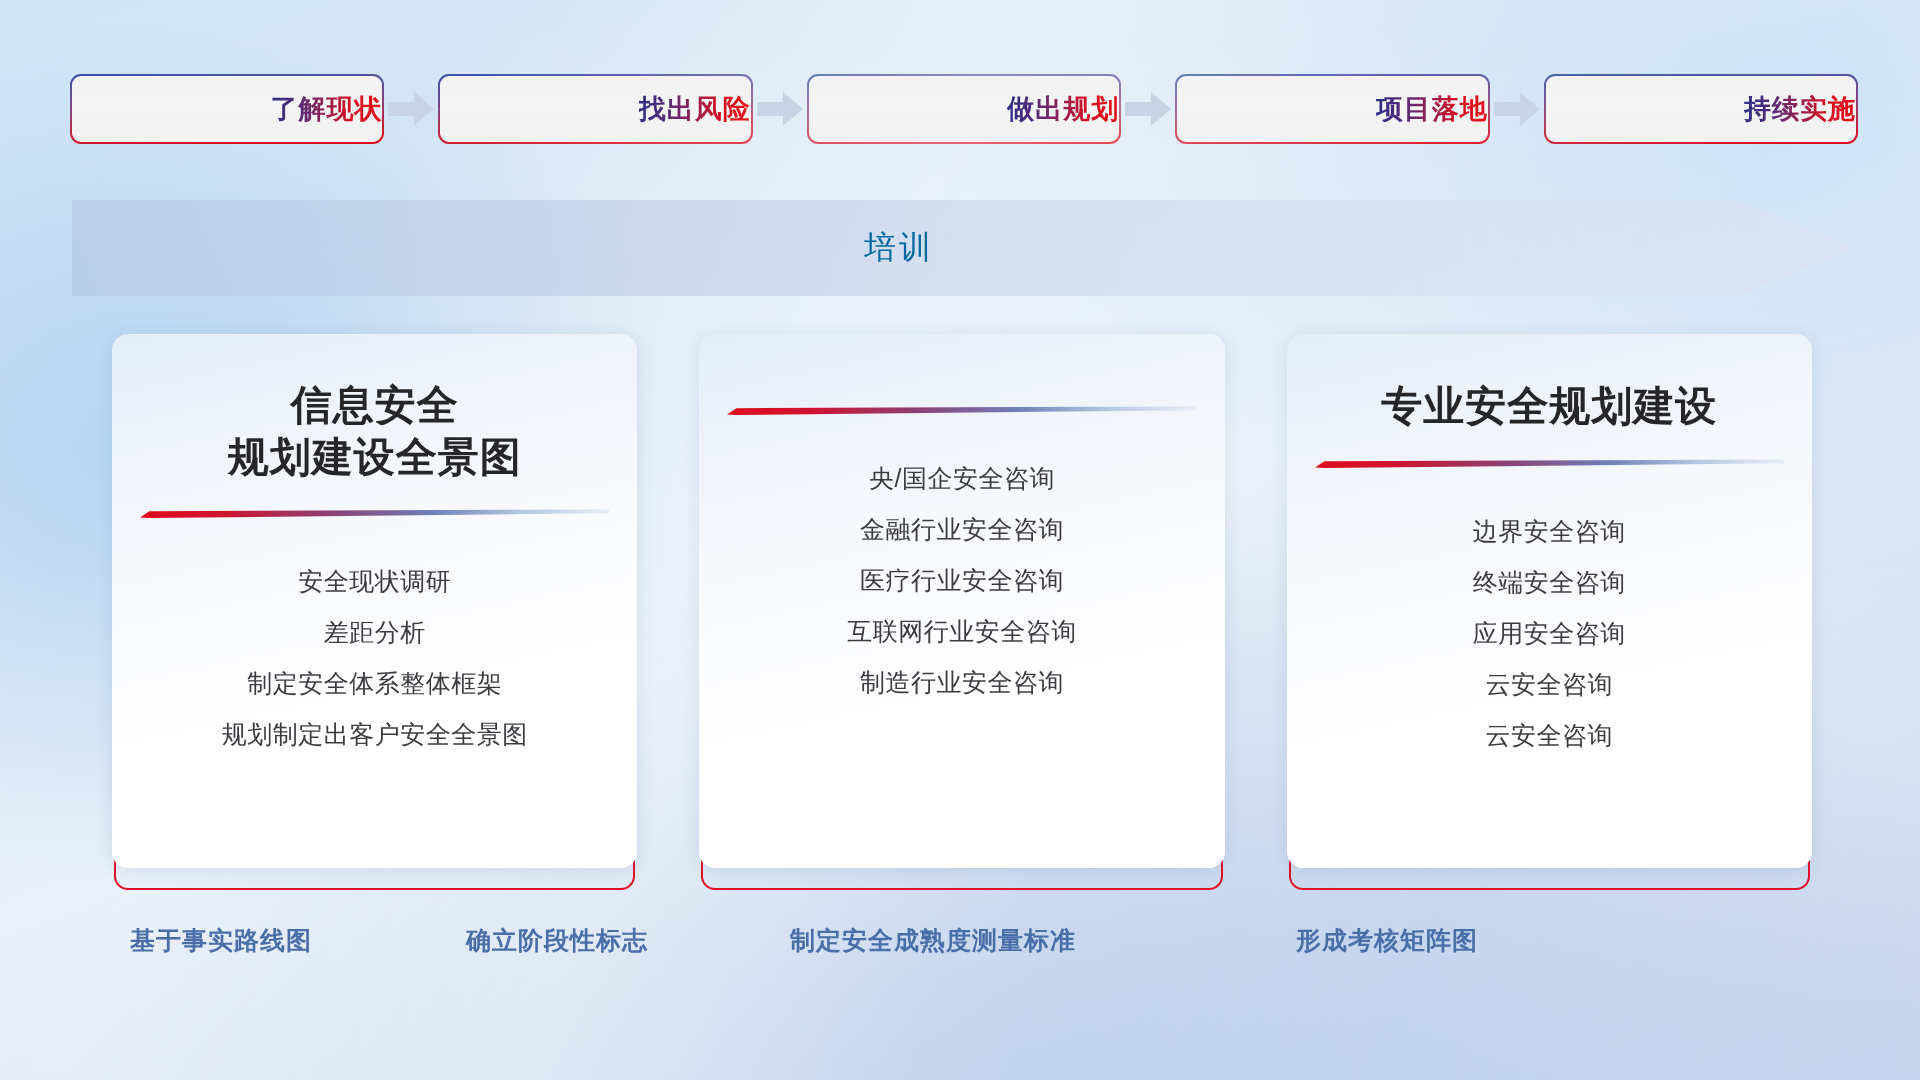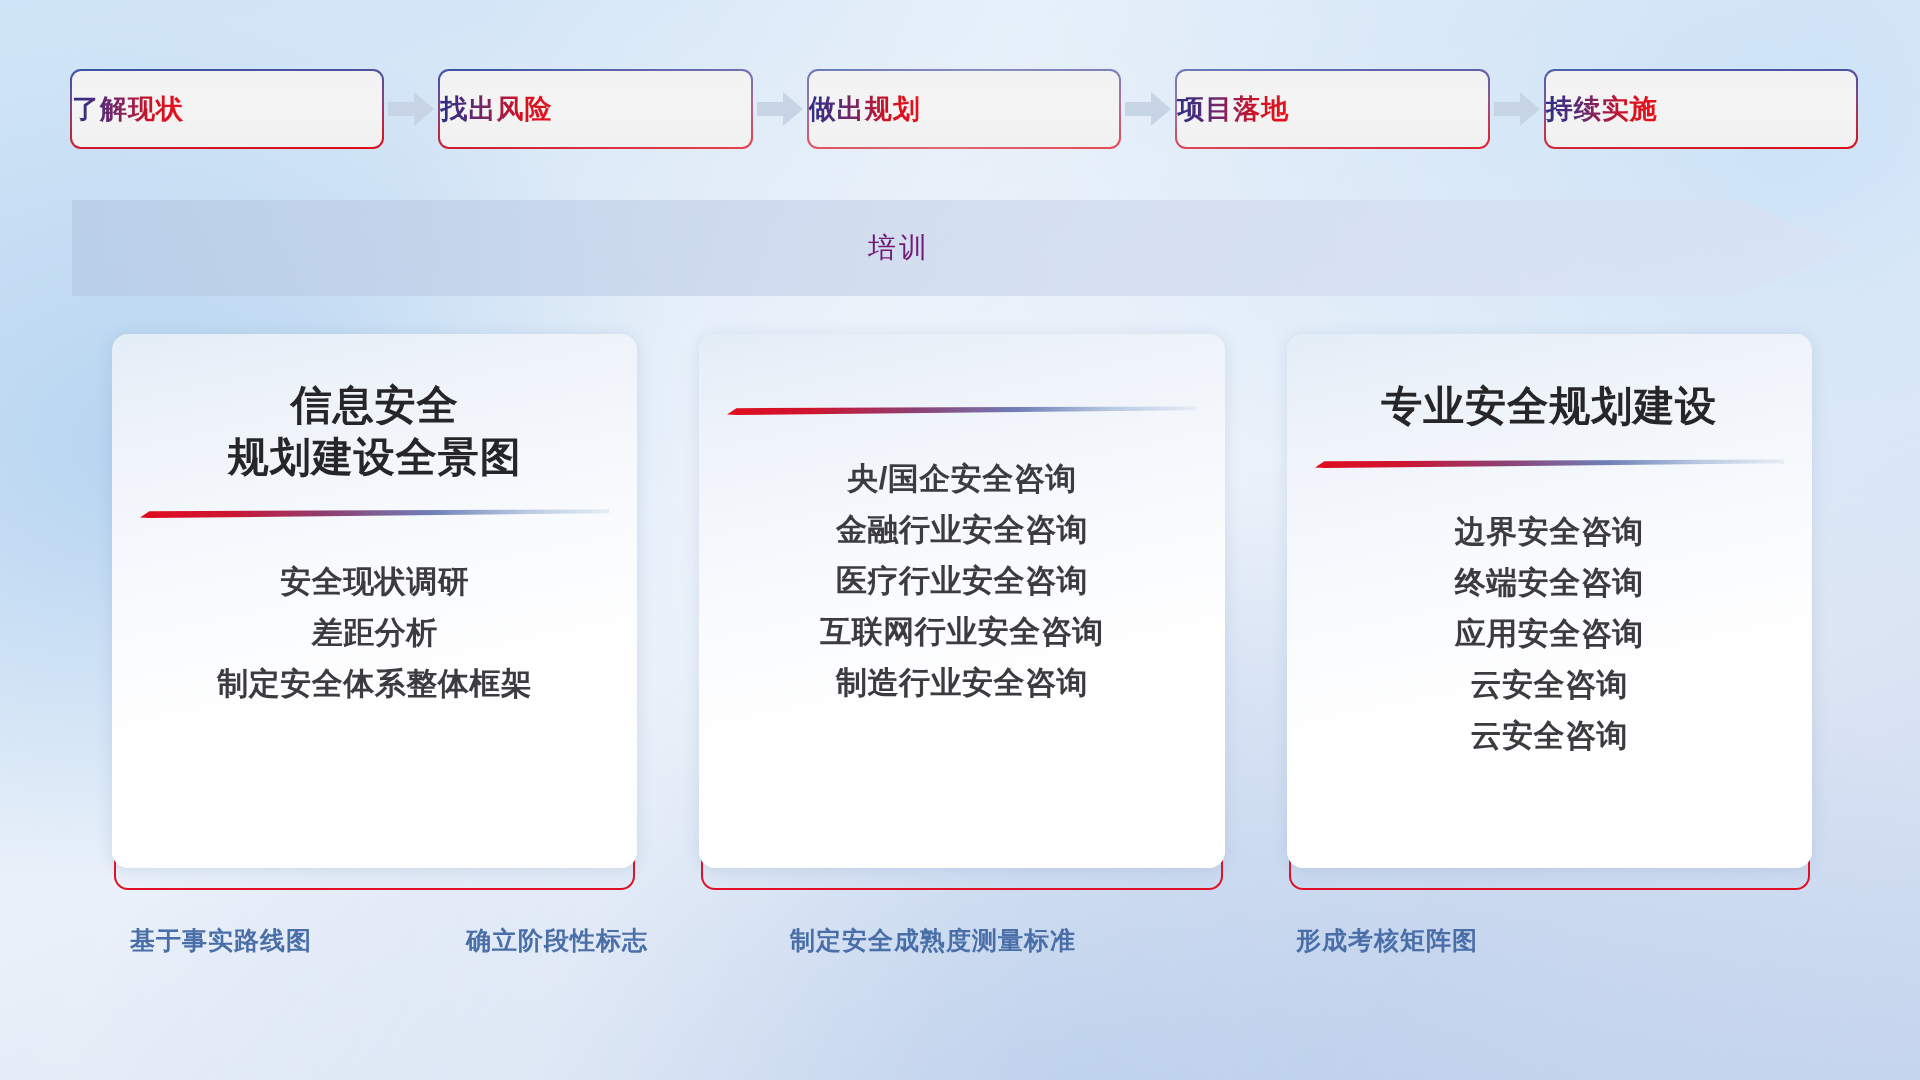--- a/index.html
+++ b/index.html
@@ -38,27 +38,27 @@
     top: 76px;
     left: 72px;
     right: 64px;
     height: 66px;
     display: flex;
     align-items: center;
   }
 
   .step-pill {
     flex: 1 1 0;
-    height: 76px;
+    height: 66px;
     position: relative;
     border-radius: 9px;
     background: linear-gradient(180deg, #f2f2f3 0%, #f4f4f5 45%, #f1f1f2 100%);
     display: flex;
     align-items: center;
-    justify-content: flex-start;
+    justify-content: flex-end;
     
     box-shadow: 0 0 0 2px transparent;
   }
   .step-pill::before {
     content: "";
     position: absolute;
     inset: -2px;
     border-radius: 11px;
     background: linear-gradient(178deg,
                 #3a53a4 0%,
@@ -107,23 +107,23 @@
     position: absolute;
     inset: 0;
   }
   .banner-text {
     position: absolute;
     inset: 0;
     display: flex;
     align-items: center;
     justify-content: center;
     padding-right: 130px;
-    font-size: 28px;
+    font-size: 32px;
     font-weight: 400;
-    color: #701a75;
+    color: #0369a1;
     letter-spacing: 3px;
   }
 
   
   .cards {
     position: absolute;
     top: 334px;
     left: 112px;
     width: 1700px;
     height: 548px;
@@ -186,26 +186,25 @@
     margin-bottom: 38px;
     position: relative;
   }
   .card-divider svg { display: block; width: 100%; height: 100%; }
 
   .card-list {
     list-style: none;
     text-align: center;
   }
   .card-list li {
-    font-size: 31px;
+    font-size: 25px;
     line-height: 51px;
     color: #3b3b40;
     white-space: nowrap;
     letter-spacing: 0.5px;
-    font-weight: bold;
   }
 
   
   .card.two-line .card-title { line-height: 1.26; }
 
   
   .bottom-labels {
     position: absolute;
     top: 924px;
     left: 0;
@@ -311,20 +310,21 @@
               <stop offset="100%" stop-color="#e6edf6"></stop>
             </linearGradient>
           </defs>
           <path d="M0 8.4 L8 2.2 L400 0.4 L400 4.2 L8 9 Z" fill="url(#divGrad1)"></path>
         </svg>
       </div>
       <ul class="card-list">
         <li>安全现状调研</li>
         <li>差距分析</li>
         <li>制定安全体系整体框架</li>
+        <li>规划制定出客户安全全景图</li>
       </ul>
     </div>
   </div>
 
   <div class="card">
     <div class="card-inner">
       <div class="card-divider">
         <svg viewBox="0 0 400 9" preserveAspectRatio="none" aria-hidden="true">
           <defs>
             <linearGradient id="divGrad2" x1="0" y1="0" x2="1" y2="0">

